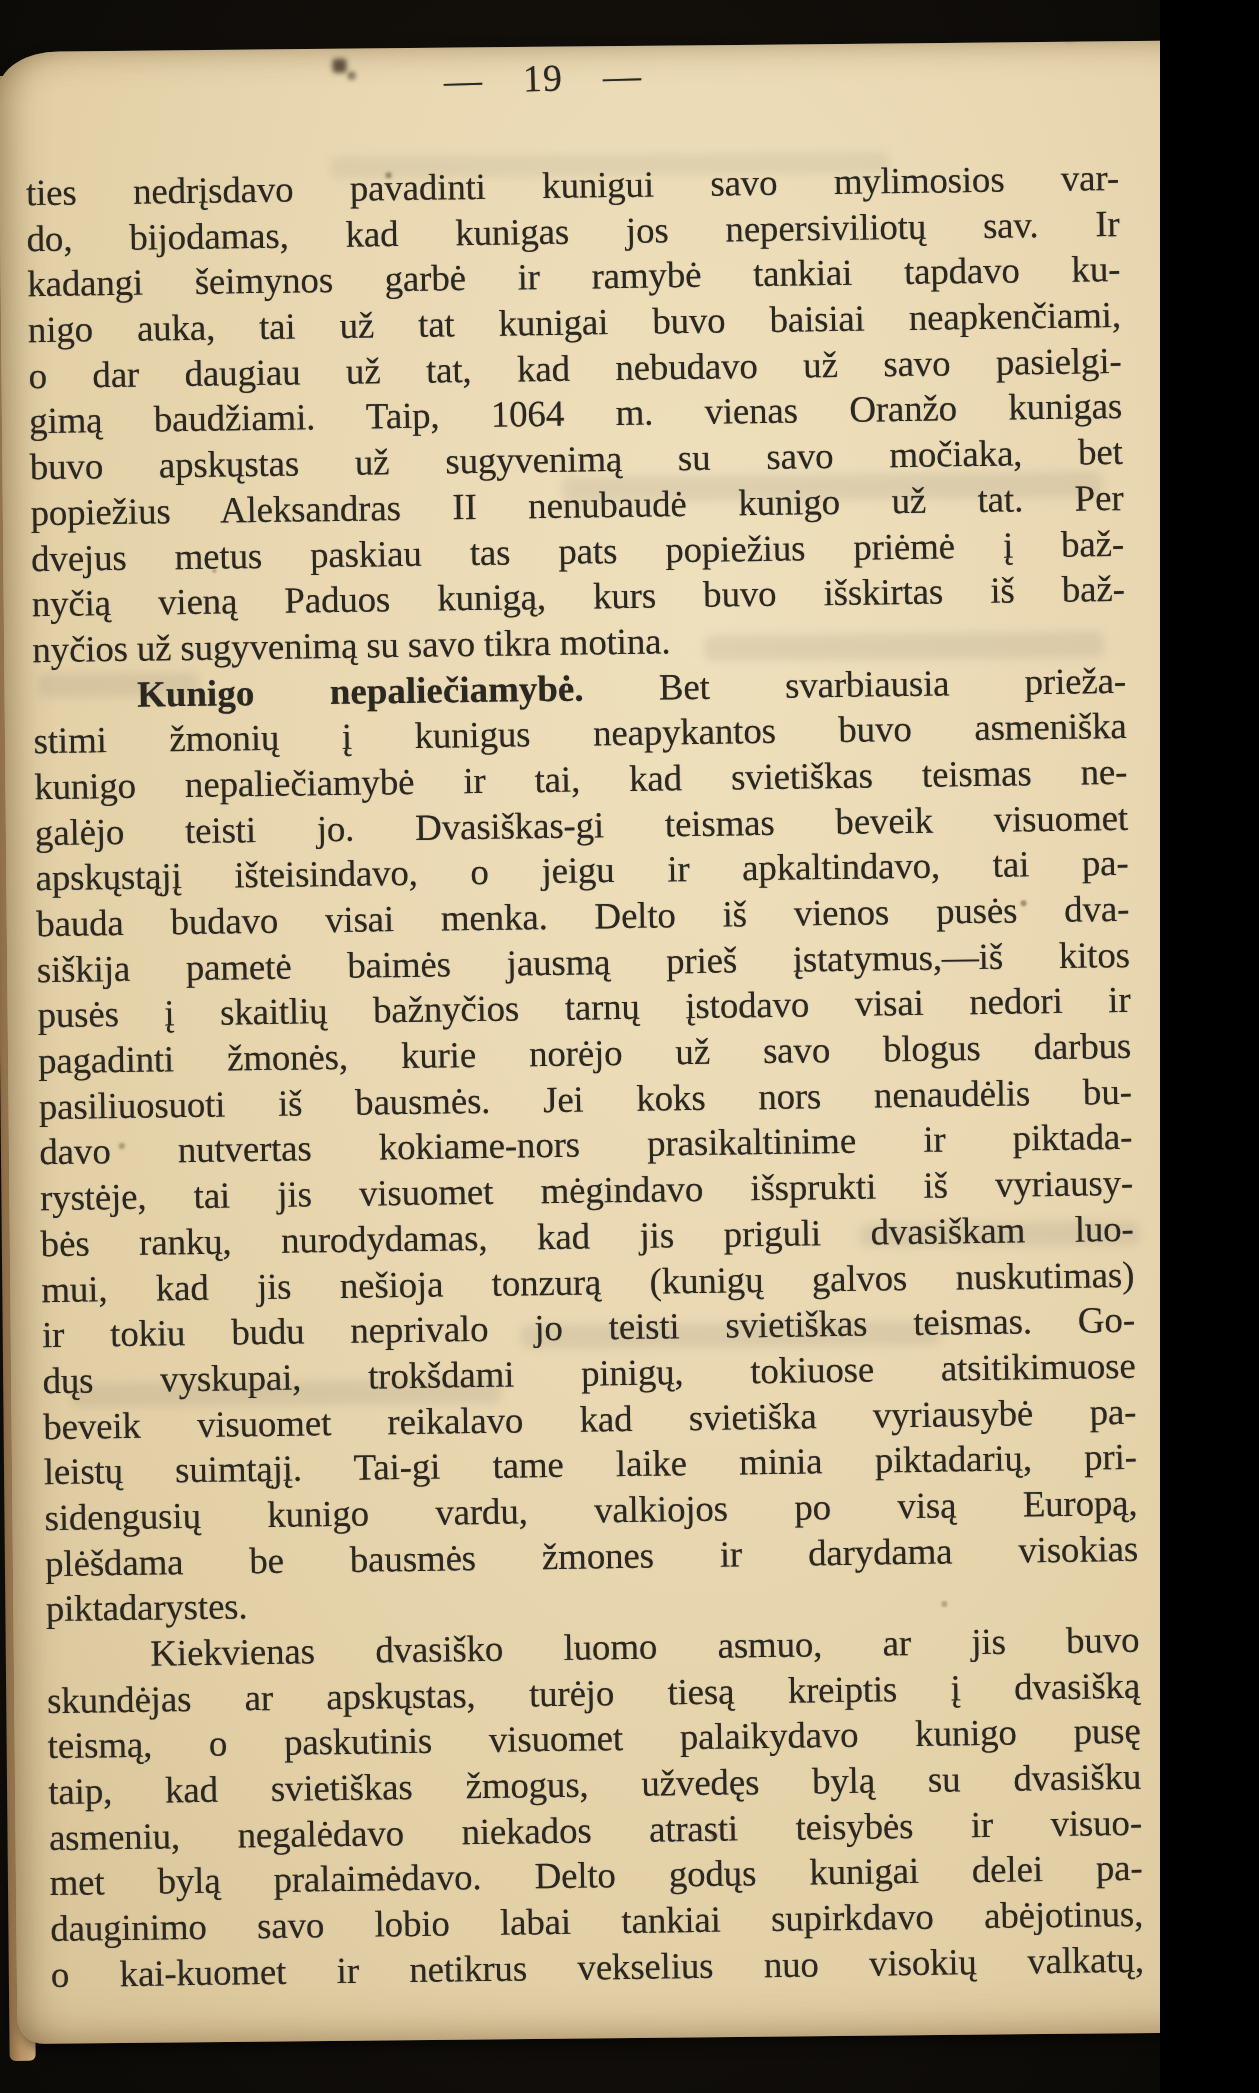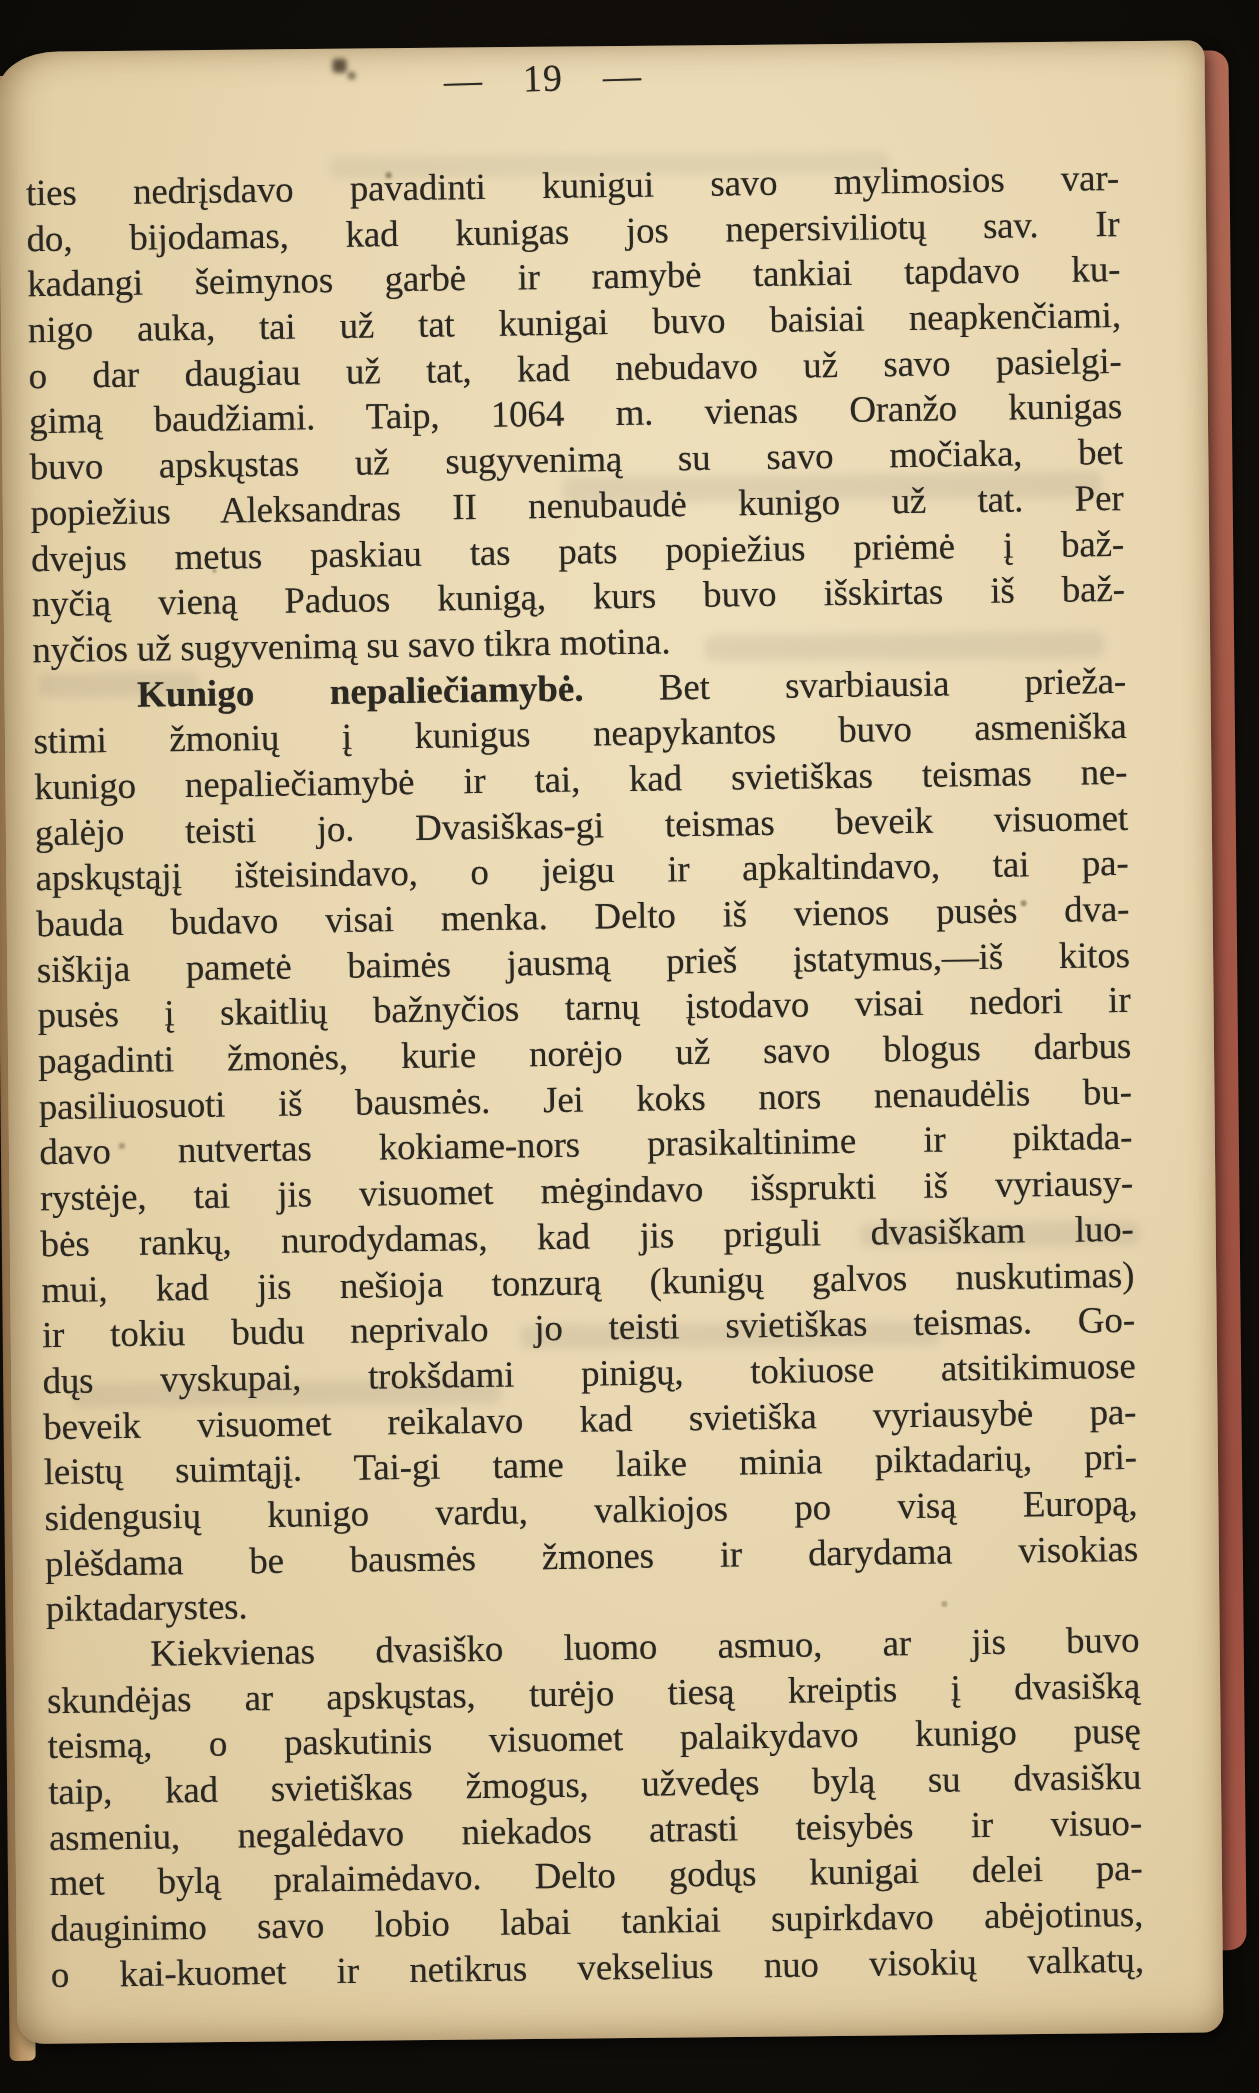--- a/index.html
+++ b/index.html
@@ -1,18 +1,18 @@
 <!DOCTYPE html>
 <html><head>
 <meta charset="utf-8">
 <style>
   html,body{margin:0;padding:0;background:#000;}
   .scene{
     position:relative;
-    width:1259px;height:2093px;
+    width:1160px;height:2093px;
     background:radial-gradient(ellipse at 50% 45%, #191511 0%, #120f0b 55%, #0c0a07 100%);
     overflow:hidden;
     font-family:"Liberation Serif","DejaVu Serif",serif;
   }
   .book{
     position:absolute;left:0;top:0;width:1259px;height:2093px;
     transform:rotate(-0.55deg);
     transform-origin:630px 1050px;
   }
   

